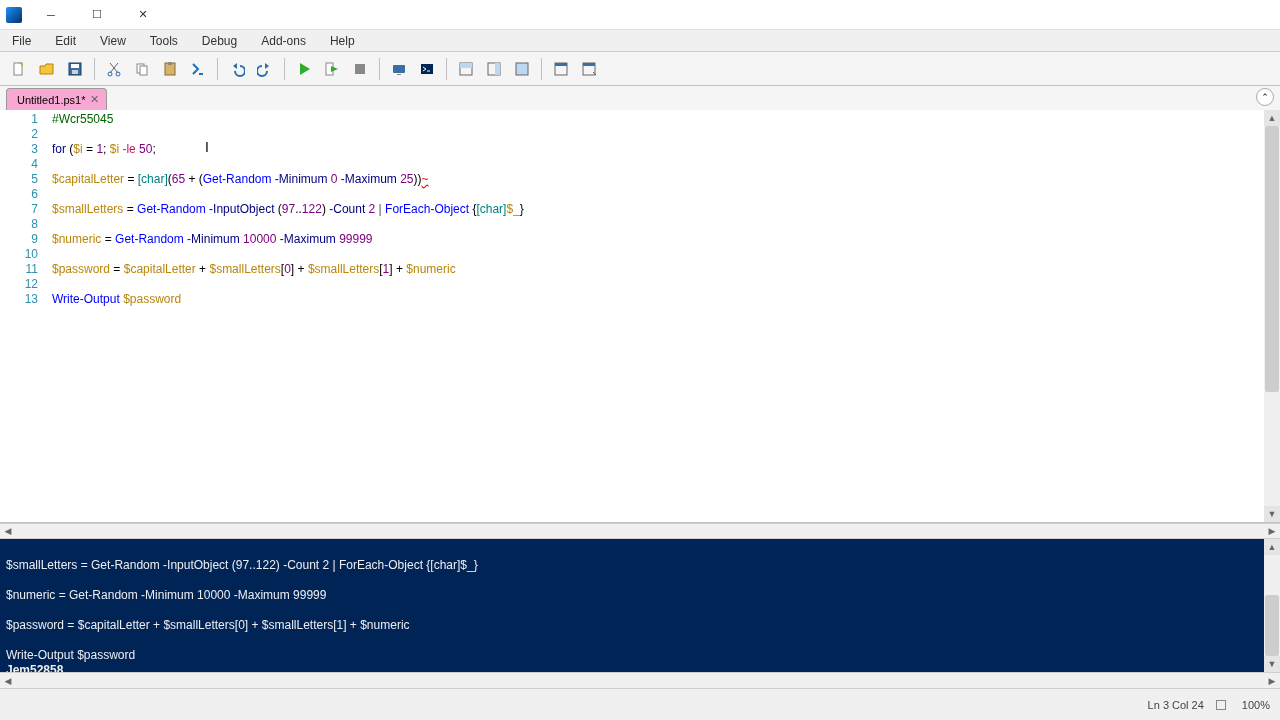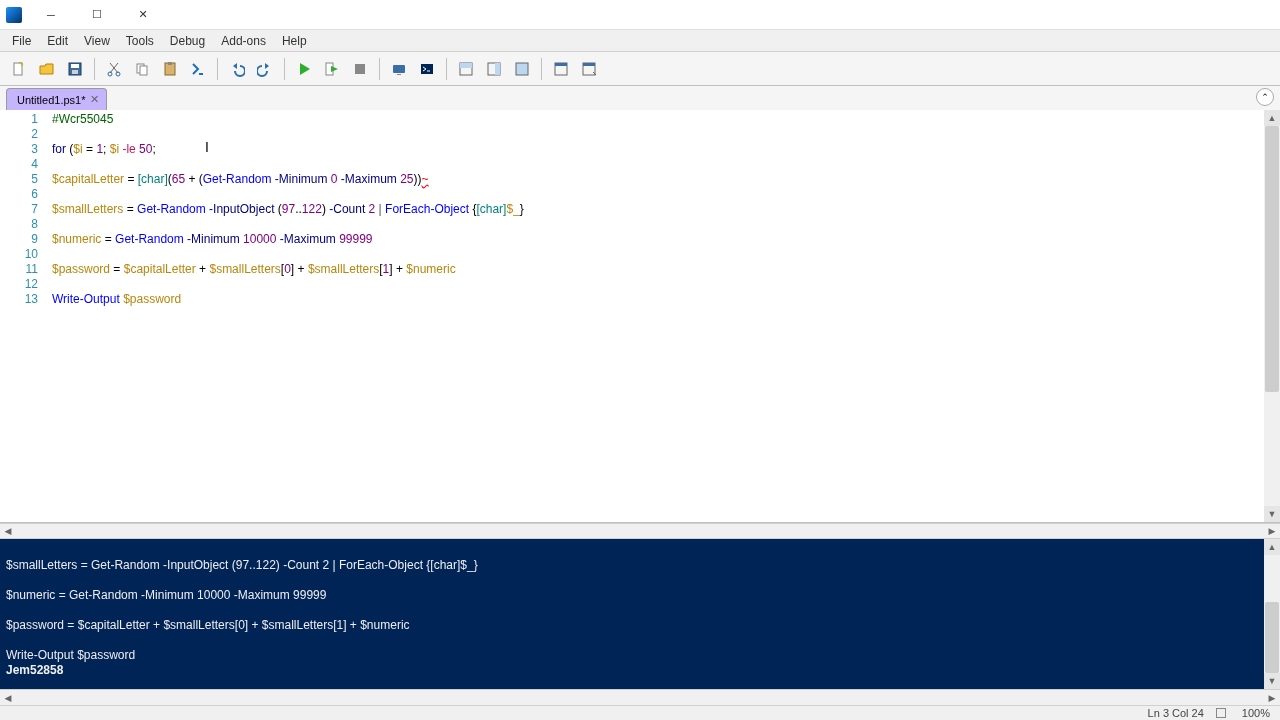--- a/index.html
+++ b/index.html
@@ -6,31 +6,31 @@
 body { width: 1280px; height: 720px; background: #fff; overflow: hidden; display: flex; flex-direction: column; }
 
 
 .titlebar { height: 30px; background: #fff; border-bottom: 1px solid #e0e0e0; display: flex; align-items: center; padding-left: 6px; }
 .titlebar .app-icon { width: 16px; height: 16px; background: linear-gradient(135deg, #1e90ff, #003366); border-radius: 2px; margin-right: 6px; }
 .titlebar .title-text { font-size: 12px; color: #333; flex: 1; }
 .titlebar .win-controls { display: flex; }
 .titlebar .win-btn { width: 46px; height: 30px; display: flex; align-items: center; justify-content: center; font-size: 11px; color: #333; cursor: pointer; }
 
 
-.menubar { height: 22px; background: #f0f0f0; display: flex; align-items: center; padding-left: 4px; border-bottom: 1px solid #d0d0d0; }
+.menubar { height: 22px; background: #f0f0f0; display: flex; align-items: center; padding-left: 4px; border-bottom: 1px solid #d0d0d0; gap: 8px; }
 .menubar .menu-item { font-size: 12px; padding: 2px 8px; color: #333; cursor: pointer; }
 
 
 .toolbar { height: 34px; background: #f5f5f5; border-bottom: 1px solid #c0c0c0; display: flex; align-items: center; padding-left: 6px; gap: 2px; }
 .toolbar .tool-btn { width: 26px; height: 26px; display: flex; align-items: center; justify-content: center; cursor: pointer; border-radius: 2px; font-size: 14px; color: #444; }
 .toolbar .sep { width: 1px; height: 22px; background: #c0c0c0; margin: 0 4px; }
 
 
 .tabstrip { height: 24px; background: #f5f5f5; display: flex; align-items: flex-end; padding-left: 6px; position: relative; }
-.tabstrip .tab { height: 22px; background: #c4b5fd; border: 1px solid #9a9a9a; border-bottom: none; border-radius: 4px 4px 0 0; padding: 0 20px 0 10px; font-size: 11px; display: flex; align-items: center; position: relative; }
+.tabstrip .tab { height: 22px; background: #f9a8d4; border: 1px solid #9a9a9a; border-bottom: none; border-radius: 4px 4px 0 0; padding: 0 20px 0 10px; font-size: 11px; display: flex; align-items: center; position: relative; }
 .tabstrip .tab .close-x { position: absolute; right: 4px; top: 3px; width: 14px; height: 14px; font-size: 11px; display: flex; align-items: center; justify-content: center; color: #666; cursor: pointer; }
 .tabstrip .collapse-toggle { position: absolute; right: 6px; top: 2px; width: 18px; height: 18px; border: 1px solid #aaa; border-radius: 9px; display: flex; align-items: center; justify-content: center; font-size: 9px; cursor: pointer; background: #fff; }
 
 
 .editor-wrap { flex: 0 0 auto; height: 413px; display: flex; border-bottom: 1px solid #c0c0c0; position: relative; }
 .gutter { width: 44px; background: #fff; border-right: none; text-align: right; padding: 2px 6px 0 0; font-family: Consolas, monospace; font-size: 12px; color: #2b91af; line-height: 15px; }
 .gutter .ln { height: 15px; }
 .code { flex: 1; padding: 2px 0 0 8px; font-family: Consolas, monospace; font-size: 12px; line-height: 15px; color: #000; position: relative; overflow: hidden; }
 .code .cline { height: 15px; white-space: pre; }
 .tok-comment { color: #006400; }
@@ -57,21 +57,21 @@
 .console-wrap { flex: 1; display: flex; min-height: 0; }
 .console { flex: 1; background: #012456; color: #eeedf0; font-family: Consolas, monospace; font-size: 12px; line-height: 15px; padding: 4px 6px; overflow: hidden; }
 .console .pline { white-space: pre; height: 15px; }
 .console .output { color: #f0f0f0; font-weight: bold; }
 
 .bottom-split { height: 16px; background: #f0f0f0; border-top: 1px solid #d0d0d0; display: flex; }
 .bottom-split .arrow { width: 16px; font-size: 9px; color: #666; display: flex; align-items: center; justify-content: center; }
 .bottom-split .fill { flex: 1; }
 
 
-.statusbar { height: 15px; background: #f0f0f0; border-top: 1px solid #d0d0d0; display: flex; align-items: center; font-size: 11px; color: #444; padding: 0 10px; }
+.statusbar { height: 32px; background: #f0f0f0; border-top: 1px solid #d0d0d0; display: flex; align-items: center; font-size: 11px; color: #444; padding: 0 10px; }
 .statusbar .spacer { flex: 1; }
 .statusbar .cell { margin-left: 16px; }
 .statusbar .insmode { width: 10px; height: 10px; border: 1px solid #888; margin-left: 12px; }
 
 svg.ico { width: 16px; height: 16px; }
 </style>
 </head>
 <body>
 
 <div class="titlebar">

